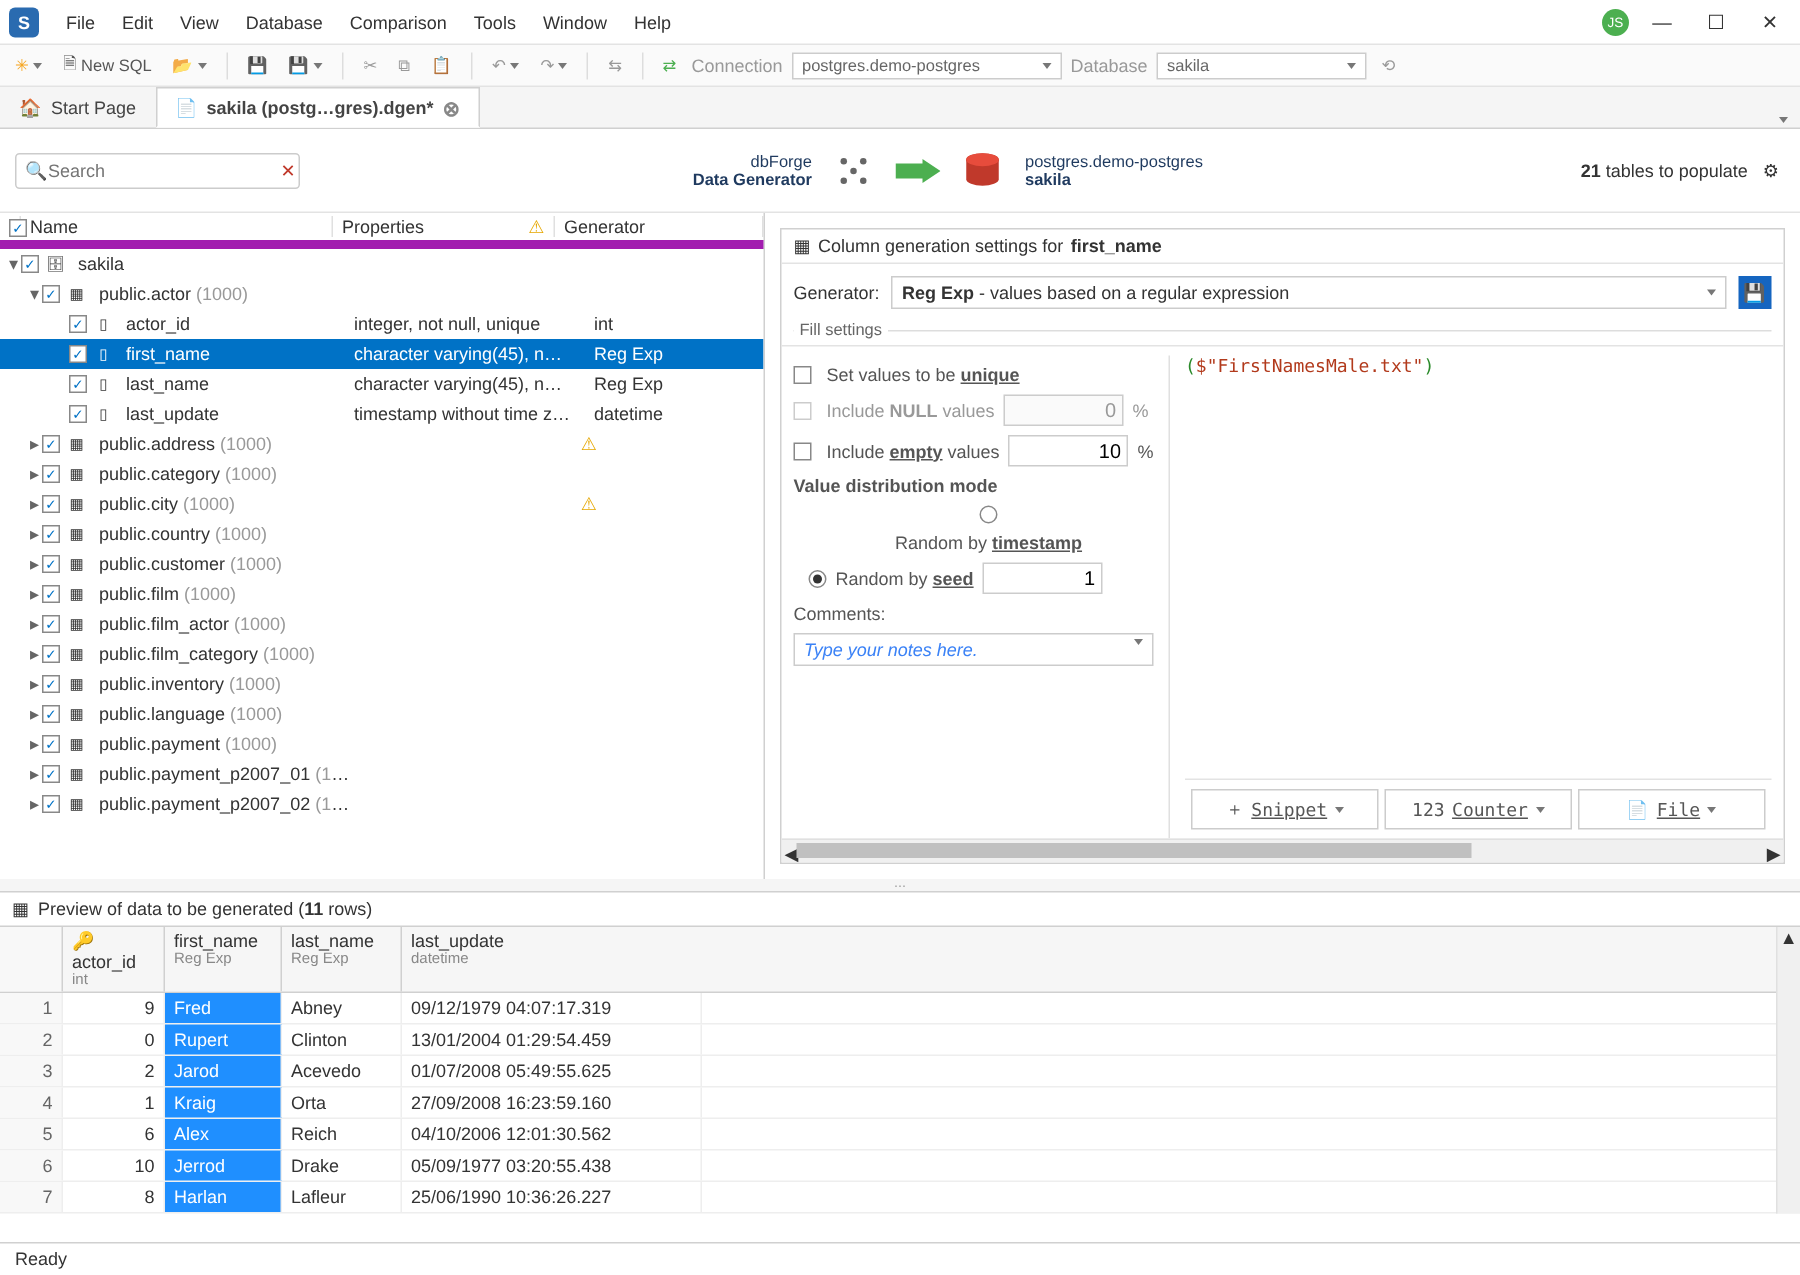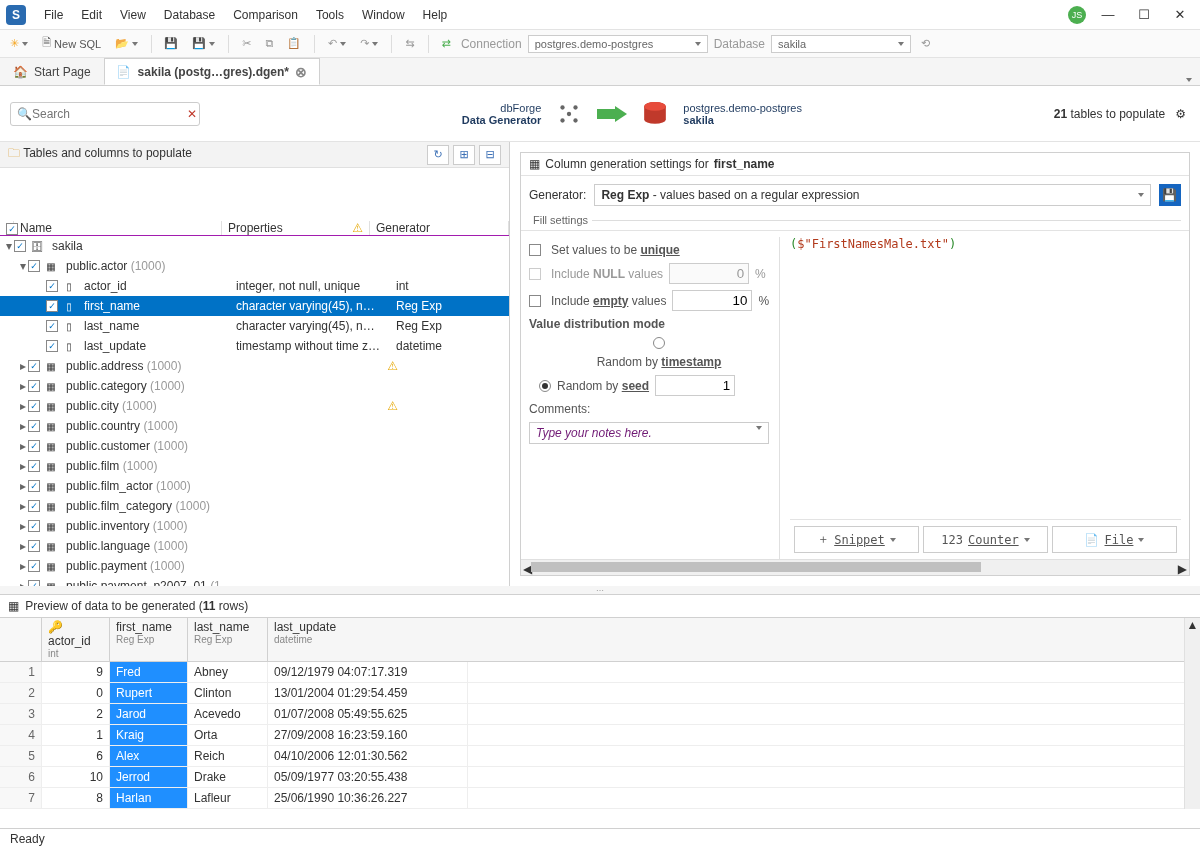--- a/index.html
+++ b/index.html
@@ -24,21 +24,21 @@
 .search-box { margin: 0 10px; width: 190px; height: 24px; border: 1px solid #ccc; border-radius: 3px; display: flex; align-items: center; padding: 0 6px; color: #888; }
 .search-box input { border: none; outline: none; flex: 1; font-size: 12px; }
 .header-center { flex: 1; display: flex; align-items: center; justify-content: center; gap: 15px; }
 .header-info { color: #1f3a5f; font-size: 11px; text-align: left; }
 .db-cyl { width: 26px; height: 26px; display: inline-block; }
 .header-right { margin-right: 14px; font-size: 12px; color: #333; display:flex; align-items:center; gap:10px;}
 .main-area { display: flex; height: 444px; }
 .left-pane { width: 510px; border-right: 1px solid #d0d0d0; display: flex; flex-direction: column; }
 .pane-header { height: 26px; background: #f3f3f3; display: flex; align-items: center; padding: 0 8px; font-size: 12px; gap: 6px; border-bottom: 1px solid #e0e0e0; justify-content: space-between; }
 .icon-btn { width: 22px; height: 20px; display: flex; align-items: center; justify-content: center; border: 1px solid #ccc; background: #fff; font-size: 11px; color:#3b6fb5;}
-.tree-header { height: 24px; display: flex; align-items: flex-end; font-size: 12px; border-bottom: 1px solid #a21caf; color: #333; margin-top: 44px; }
+.tree-header { height: 24px; display: flex; align-items: center; font-size: 12px; border-bottom: 6px solid #a21caf; color: #333; }
 .tree-header .col { padding: 0 6px; border-right: 1px solid #e0e0e0; }
 .tree { flex: 1; overflow: auto; font-size: 12px; }
 .tree-row { height: 20px; display: flex; align-items: center; padding-left: 4px; }
 .tree-row .cell { overflow: hidden; white-space: nowrap; text-overflow: ellipsis; padding: 0 4px; }
 .tree-row.selected { background: #0072c6; color: #fff; }
 .chk { width: 12px; height: 12px; border: 1px solid #888; display: inline-flex; align-items: center; justify-content: center; font-size: 9px; color: #0072c6; background: #fff; margin-right: 4px; flex-shrink:0;}
 .chk.checked::before { content: "✓"; }
 .expander { width: 10px; text-align: center; color: #666; flex-shrink:0;}
 .count { color: #999; }
 .table-ico, .db-ico, .col-ico { width:14px; height:14px; display:inline-flex; align-items:center; justify-content:center; font-size:10px; margin-right:4px; flex-shrink:0;}
@@ -52,21 +52,21 @@
 .fill-settings { border-top:1px solid #e3e3e3; padding:6px 8px 0 8px; font-size:12px; color:#555; flex:1; display:flex; overflow:hidden;}
 .fs-left { width: 250px; flex-shrink:0;}
 .fs-right { flex:1; border-left:1px solid #e0e0e0; padding-left:10px; font-family: Consolas, monospace; font-size:12px; display:flex; flex-direction:column;}
 .fs-group { margin: 6px 0; }
 .fs-row { display:flex; align-items:center; gap:6px; margin:6px 0;}
 .num-input { width:80px; border:1px solid #ccc; padding:2px 4px; text-align:right;}
 .radio { width:12px; height:12px; border:1px solid #888; border-radius:50%; display:inline-flex;align-items:center;justify-content:center;}
 .radio.on::before{content:"";width:6px;height:6px;background:#333;border-radius:50%;}
 legend.fs-title { font-size:11px; color:#666; padding:0 4px;}
 fieldset.fs { border:1px solid #ddd; border-left:none;border-right:none;border-bottom:none; padding-top:4px; margin-top:4px;}
-.combo { border:1px solid #ccc; padding:3px 6px; display:flex; justify-content:space-between; color:#701a75; font-style:italic; width:240px;}
+.combo { border:1px solid #ccc; padding:3px 6px; display:flex; justify-content:space-between; color:#3b82f6; font-style:italic; width:240px;}
 .btn-strip { display:flex; gap:4px; padding:6px 4px; border-top:1px solid #e3e3e3; margin-top:auto;}
 .strip-btn { border:1px solid #ccc; padding:4px 8px; display:flex; align-items:center; gap:5px; flex:1; justify-content:center; font-size:12px;}
 .scrollbar-h { height:16px; background:#f0f0f0; border-top:1px solid #e0e0e0; position:relative;}
 .scrollbar-h .thumb{ position:absolute; left:10px; top:2px; height:10px; width:450px; background:#c0c0c0;}
 .splitter { height:8px; background:#f5f5f5; display:flex; align-items:center; justify-content:center; color:#999; font-size:8px;}
 .preview-pane { border-top:1px solid #d0d0d0;}
 .preview-header { padding:4px 8px; font-size:12px; display:flex; align-items:center; gap:6px;}
 .grid { border-top:1px solid #d0d0d0; font-size:12px;}
 .grid-head { display:flex; background:#f6f6f6; border-bottom:1px solid #d0d0d0;}
 .grid-head .gh { padding:2px 6px; border-right:1px solid #d0d0d0; }
@@ -196,28 +196,20 @@
   </div>
   <div class="header-right">
     <span><b>21</b> <span>tables to populate</span></span>
     <span>⚙</span>
   </div>
 </div>
 
 <div class="main-area">
 
   <div class="left-pane">
-    <div class="pane-header">
-      <span><span style="color:#d99a2b">🗀</span> <span>Tables and columns to populate</span></span>
-      <span style="display:flex;gap:4px;">
-        <span class="icon-btn">↻</span>
-        <span class="icon-btn">⊞</span>
-        <span class="icon-btn">⊟</span>
-      </span>
-    </div>
     <div class="tree-header">
       <div class="col" style="width:14px;"><span class="chk checked"></span></div>
       <div class="col" style="width:208px;">Name</div>
       <div class="col" style="width:148px;display:flex;justify-content:space-between;align-items:center;">
           <span>Properties</span>
           <span class="warn-ico">⚠</span>
         </div>
       <div class="col" style="flex:1;">Generator</div>
     </div>
     <div class="tree" id="tree">

